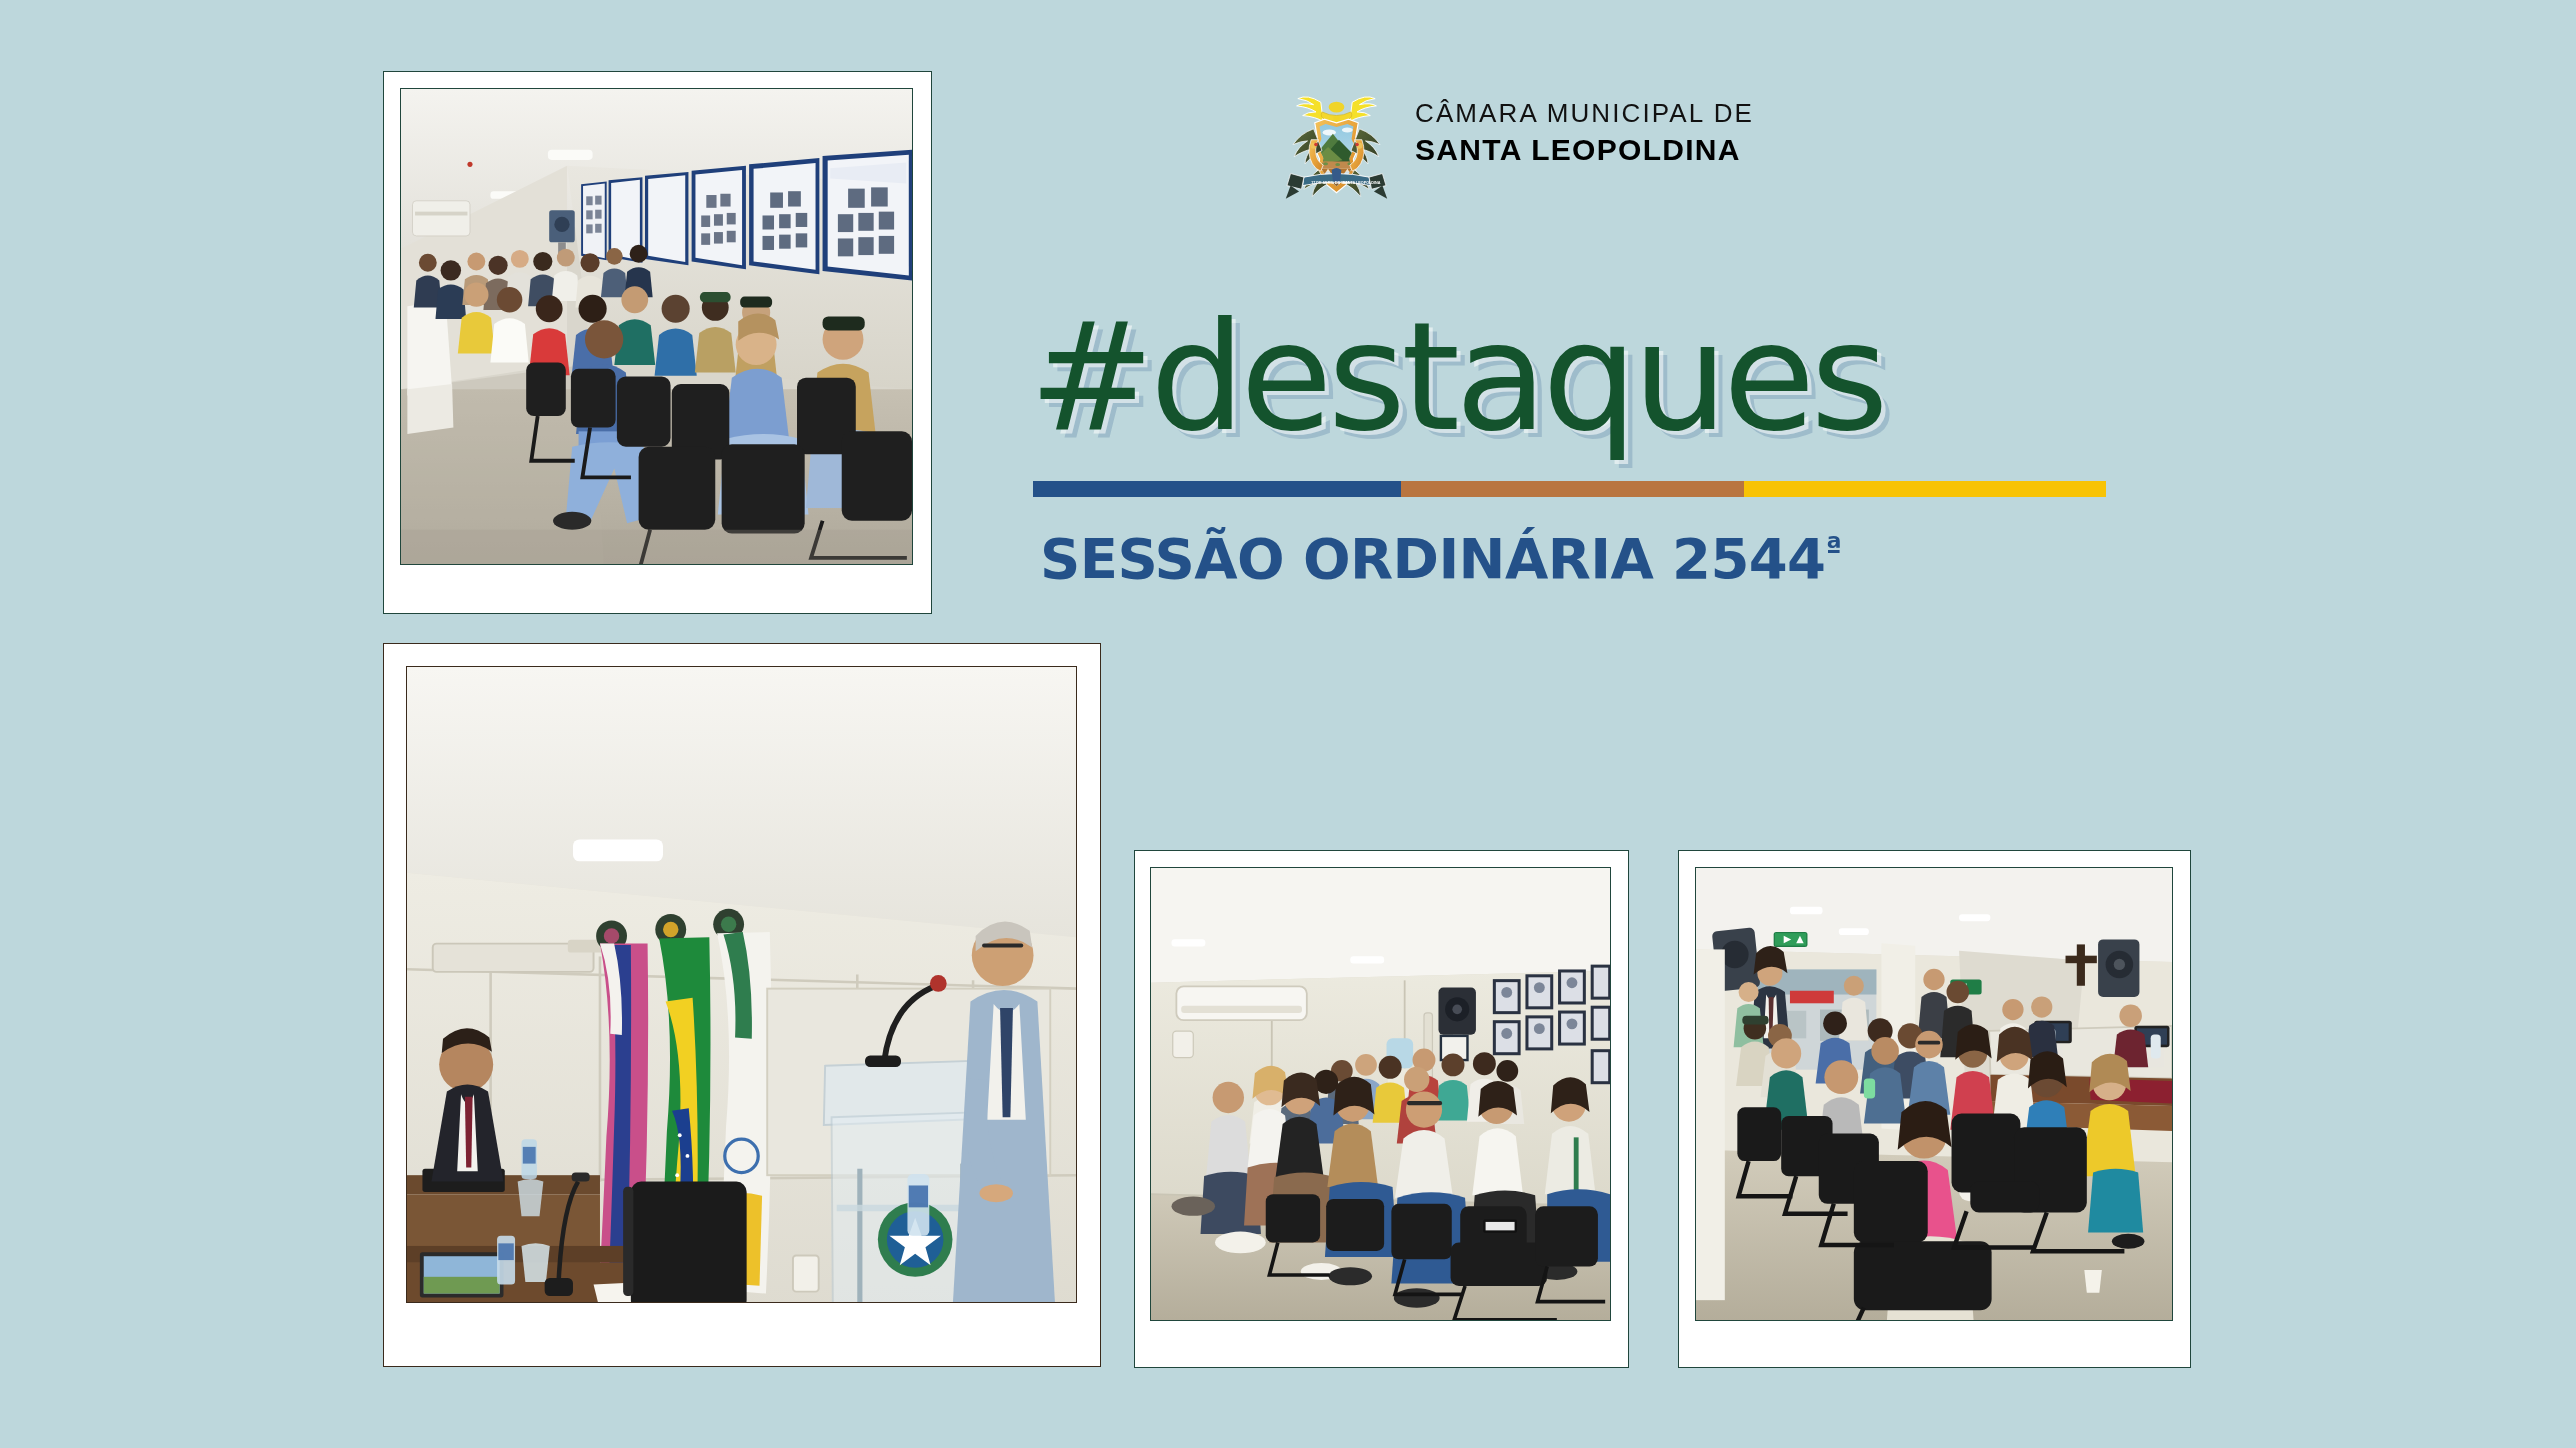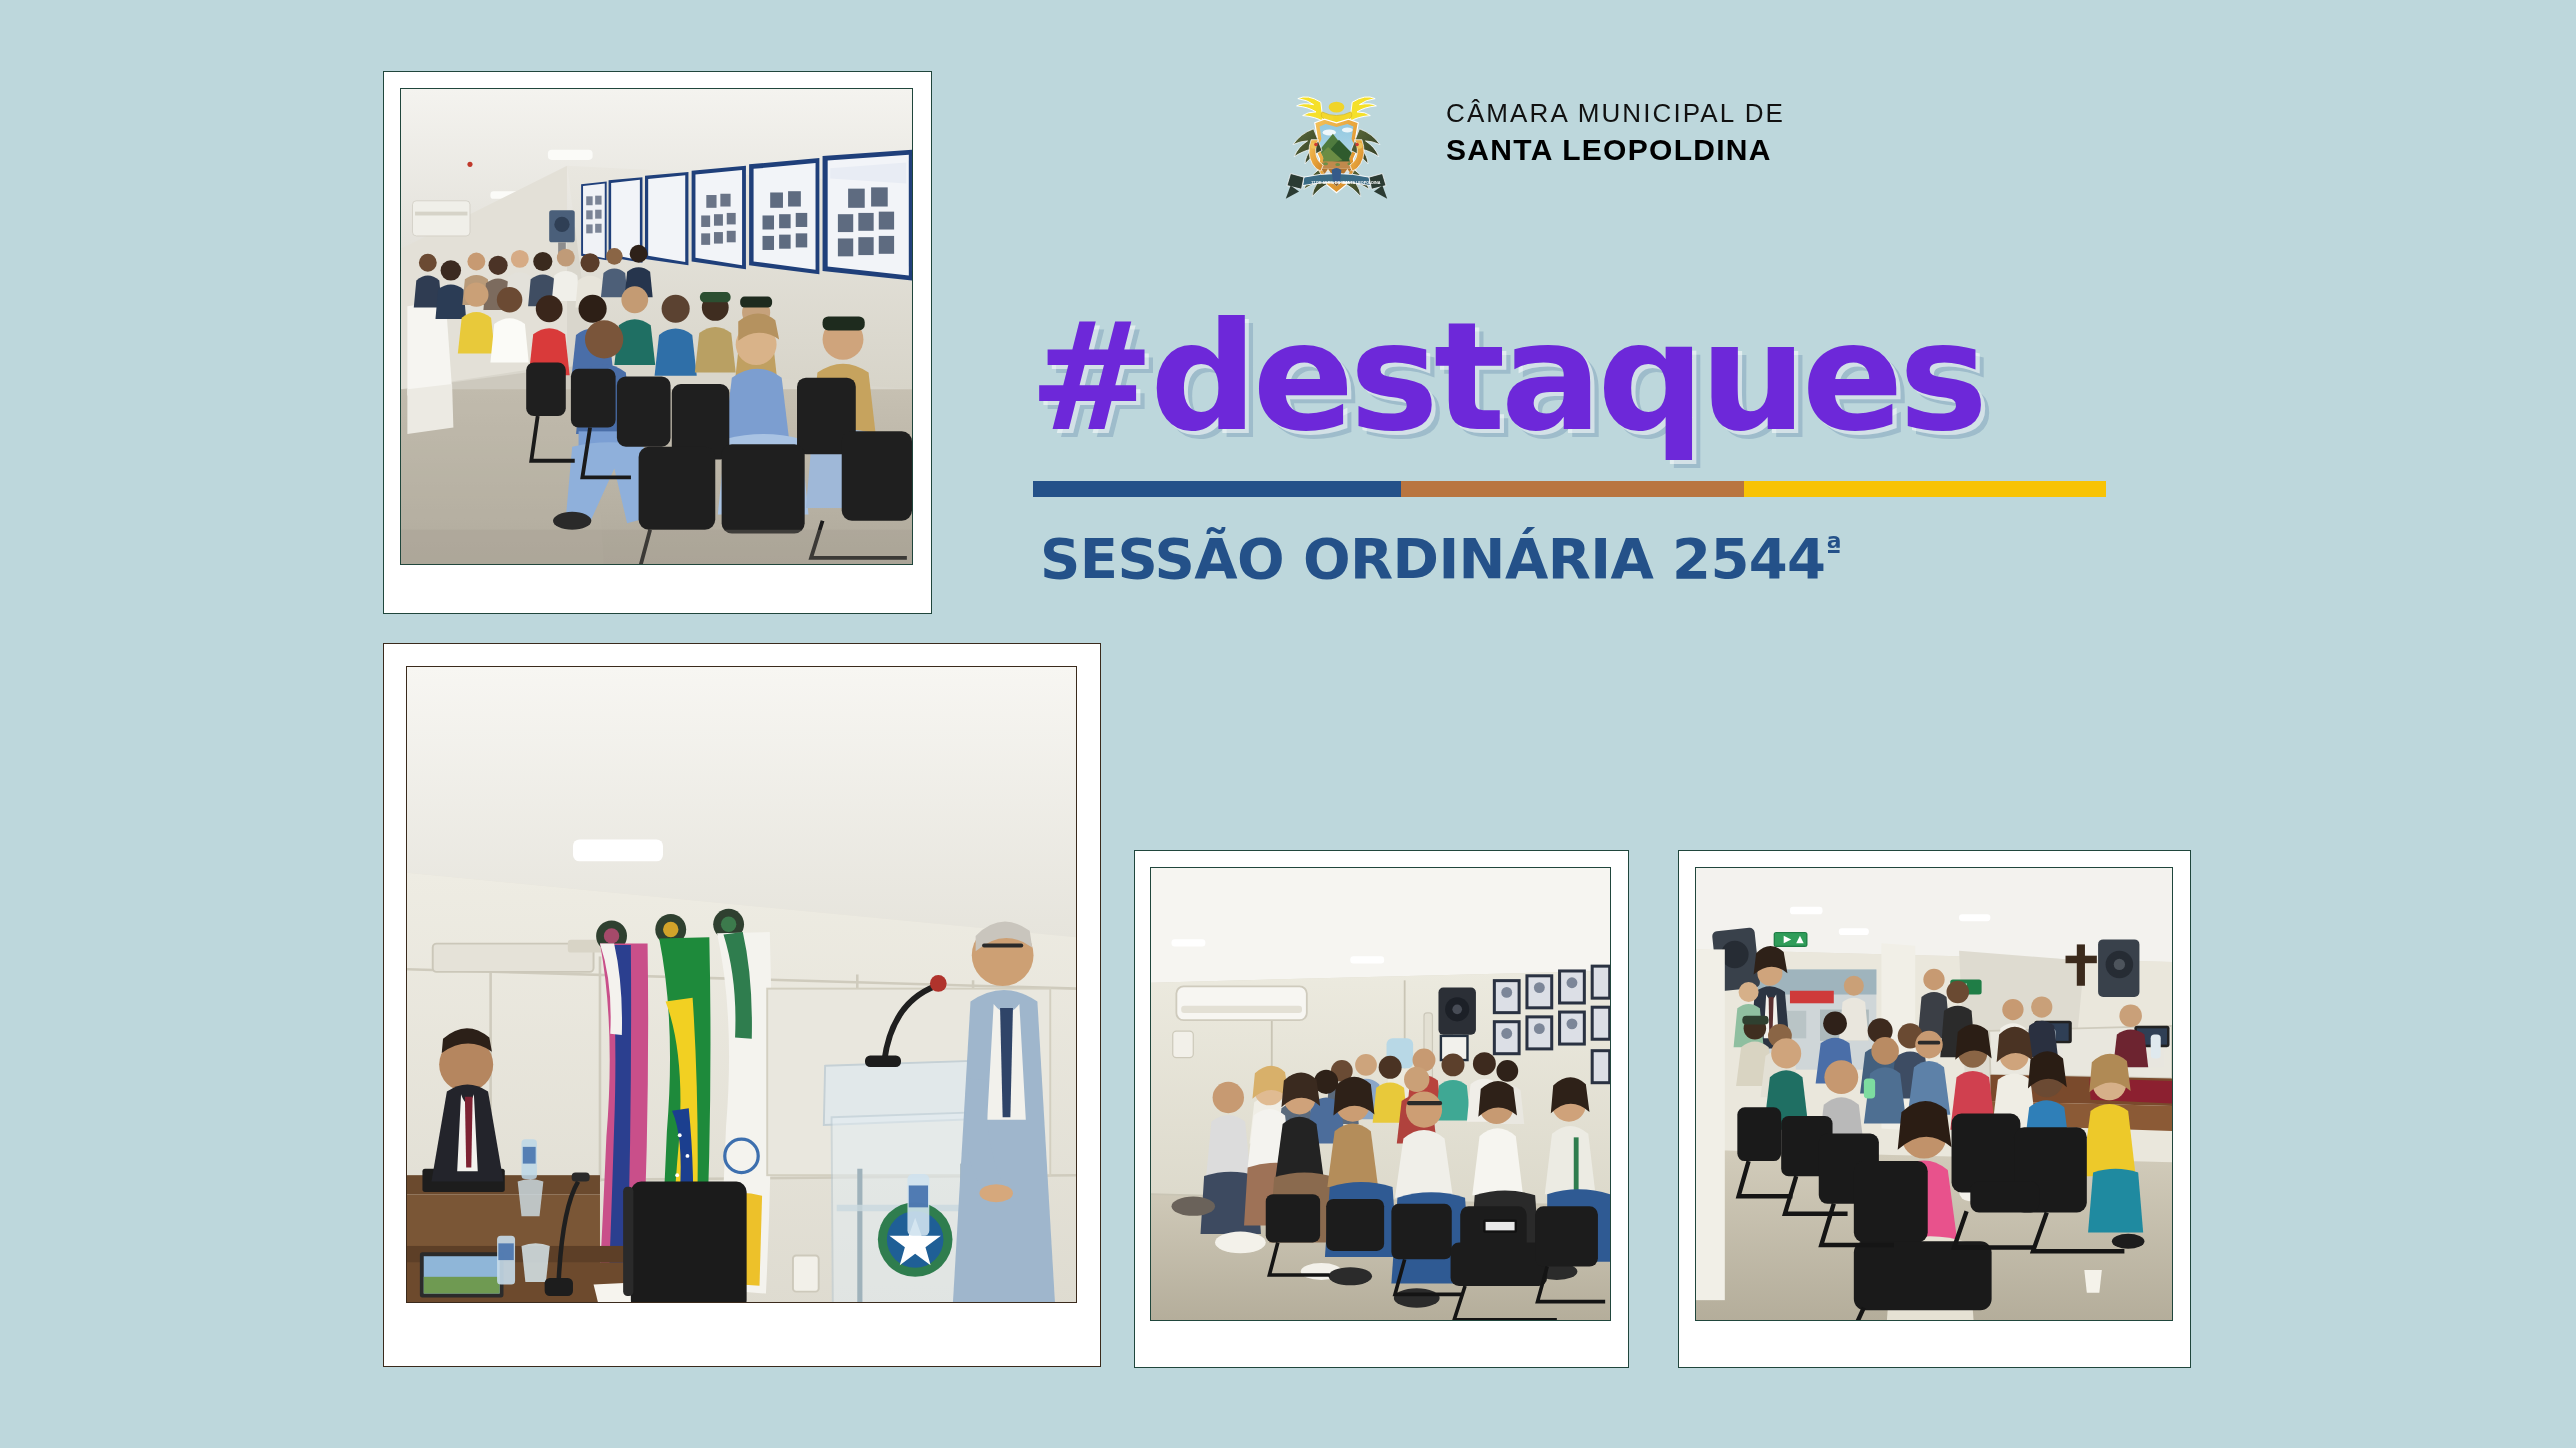--- a/index.html
+++ b/index.html
@@ -28,42 +28,42 @@
   
   #brand{
     position:absolute;
     left:1258px;top:84px;
     width:615px;height:115px;
   }
   #crest{
     position:absolute;left:0;top:0;width:157px;height:115px;
   }
   #brandText{
-    position:absolute;left:188px;top:15.7px;width:434px;
+    position:absolute;left:157px;top:15.7px;width:434px;
   }
   #brandText .line1{
     font-size:26px;letter-spacing:2.1px;color:#111111;
     font-weight:400;line-height:1;
     font-family:"Liberation Sans", sans-serif;
   }
   #brandText .line2{
     font-size:30px;letter-spacing:1.3px;color:#000000;
     font-weight:700;line-height:1;margin-top:9.7px;
     font-family:"Liberation Sans", sans-serif;
   }
 
   
   #titleWrap{position:absolute;left:1029px;top:302px;width:1086px;height:302px;}
   #hashtitle{
     position:relative;
     font-family:"DejaVu Sans", sans-serif;
-    font-weight:700;
+    font-weight:400;
     font-size:150px;
     line-height:1;
-    color:#6d28d9;
+    color:#14532d;
     letter-spacing:-4.8px;
     white-space:nowrap;
     text-shadow:
        4.2px 4.2px 0 rgba(255,255,255,0.55),
       8.4px 8.4px 0 rgba(36,81,137,0.20);
   }
   #rulebar{
     position:absolute;left:4.2px;top:179px;
     width:1073px;height:15.7px;display:flex;
   }

